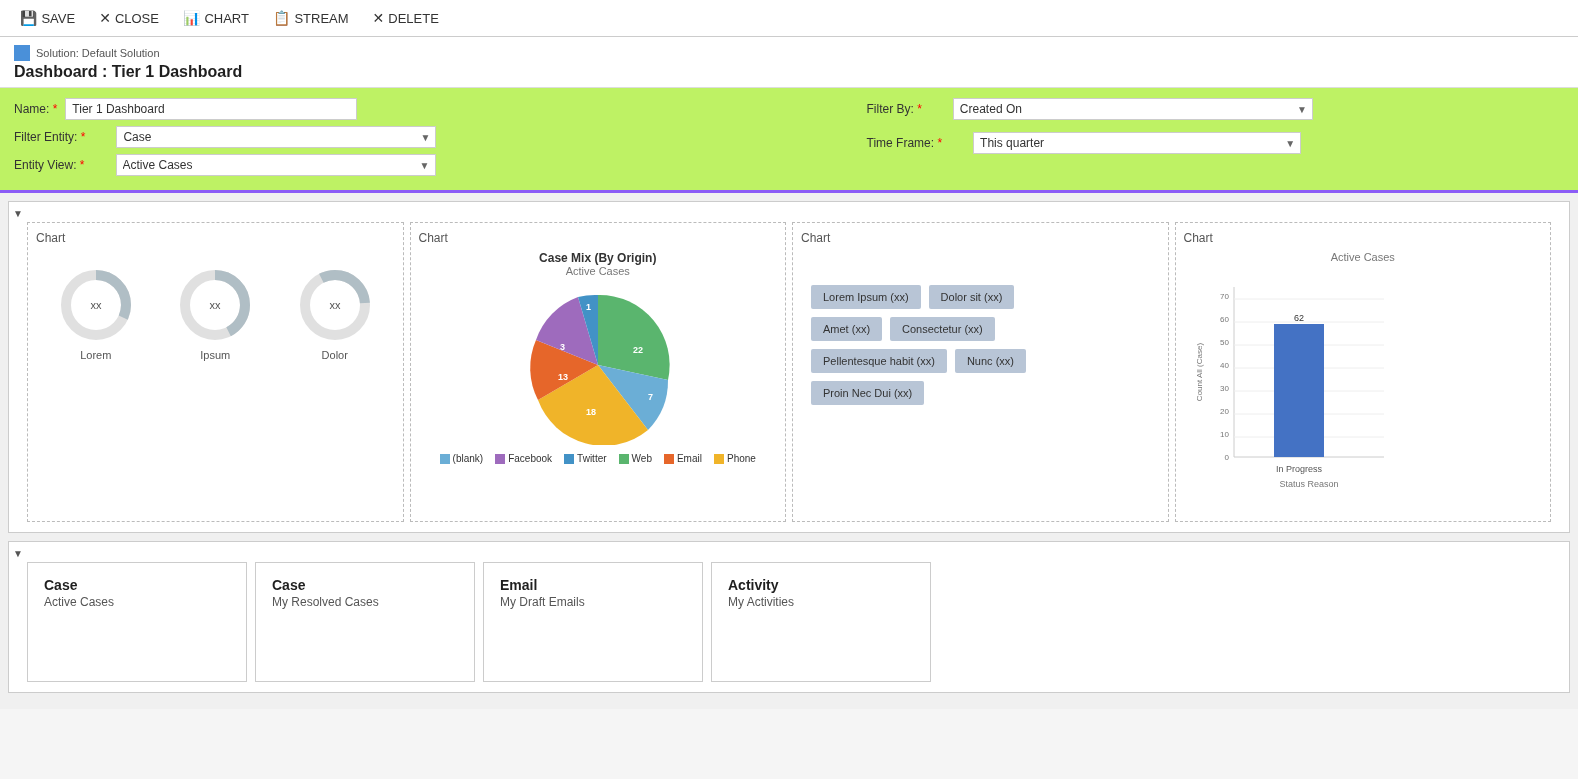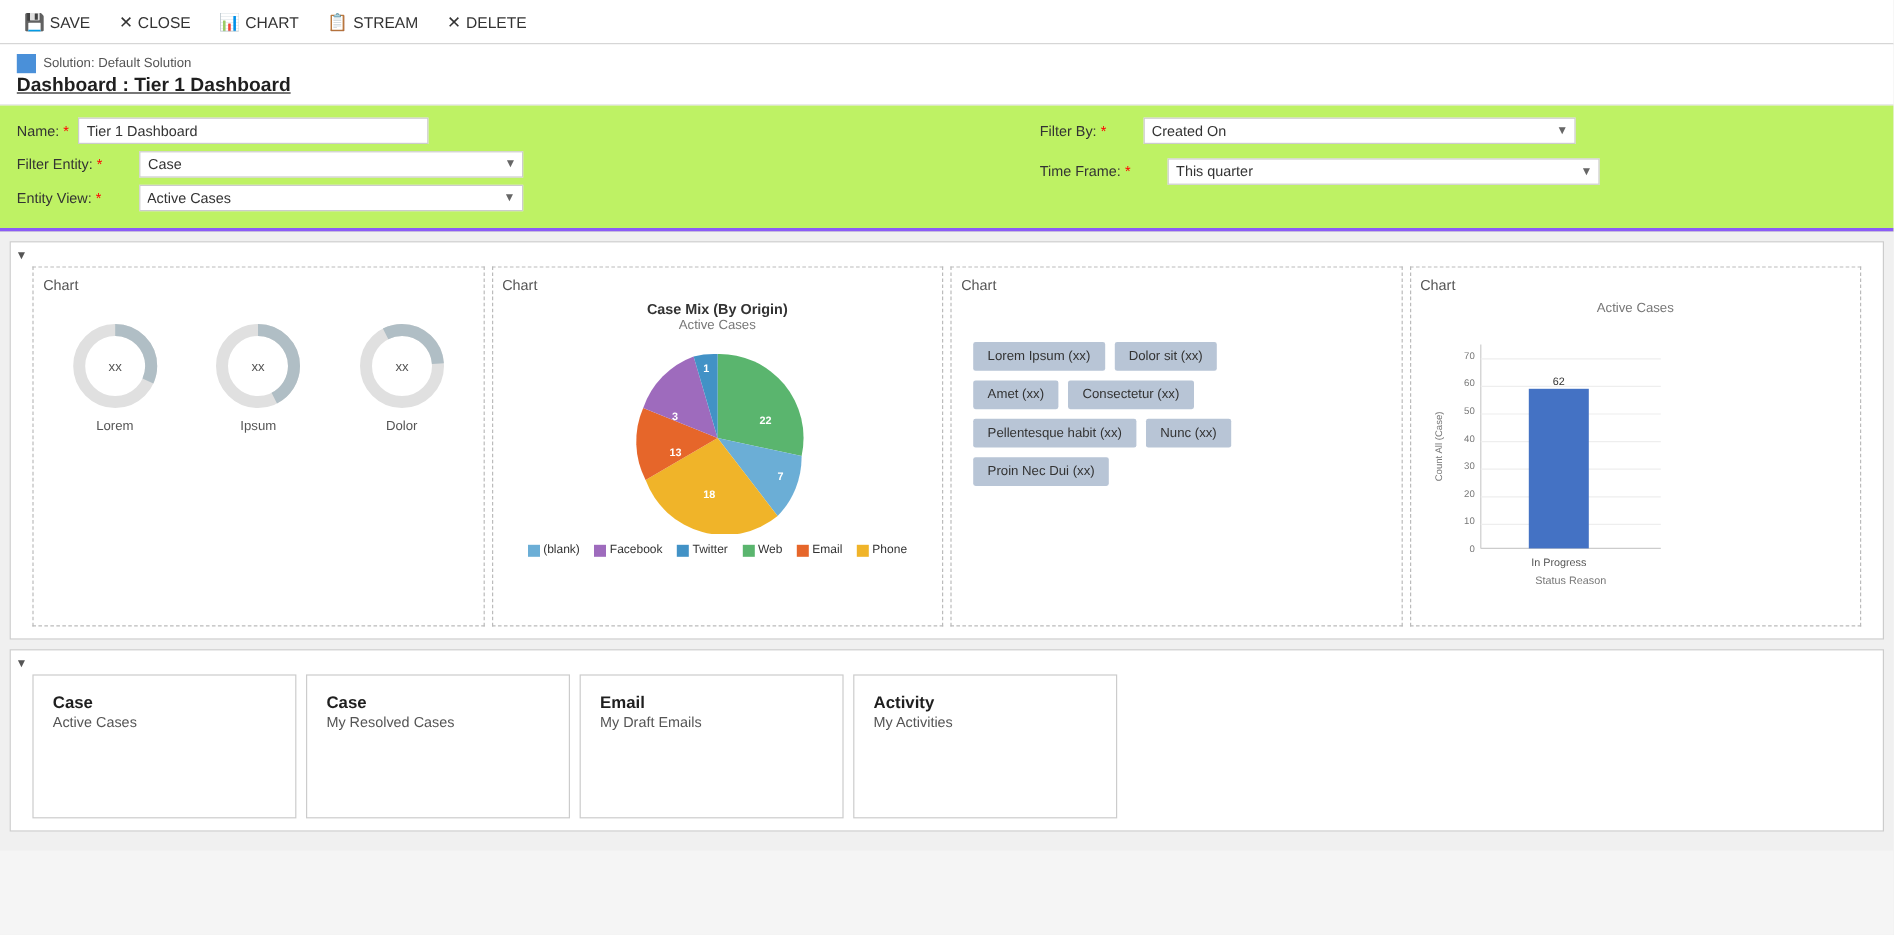--- a/index.html
+++ b/index.html
@@ -18,21 +18,21 @@
     }
     .toolbar-icon { font-size: 14px; }
 
     
     .page-header {
       padding: 8px 14px 6px; background: #fff;
       border-bottom: 1px solid #ddd;
     }
     .solution-line { font-size: 11px; color: #555; display: flex; align-items: center; gap: 6px; }
     .solution-icon { width: 16px; height: 16px; background: #4a90d9; display: inline-block; }
-    .page-title { font-size: 16px; font-weight: 600; color: #1f1f1f; margin-top: 2px; text-decoration: underline; }
+    .page-title { font-size: 16px; font-weight: 600; color: #1f1f1f; margin-top: 2px; }
 
     
     .form-area {
       background: #bef264; padding: 10px 14px 8px;
       border-bottom: 3px solid #8b5cf6;
     }
     .form-row { display: flex; align-items: center; margin-bottom: 6px; gap: 20px; }
     .form-group { display: flex; align-items: center; gap: 8px; }
     .form-label { font-size: 12px; color: #333; white-space: nowrap; }
     .required { color: red; }
@@ -214,21 +214,21 @@
           </div>
         </div>
       </div>
       <div class="form-row">
         <div class="form-group">
           <span class="form-label">
             <span>Time Frame:</span>
             <span class="required"> *</span>
           </span>
           <div class="form-select-wrap">
-            <select class="form-select" style="width:360px;">
+            <select class="form-select" style="width:328px;">
               <option>This quarter</option>
             </select>
             <span class="select-arrow">▼</span>
           </div>
         </div>
       </div>
     </div>
   </div>
 </div>
 

